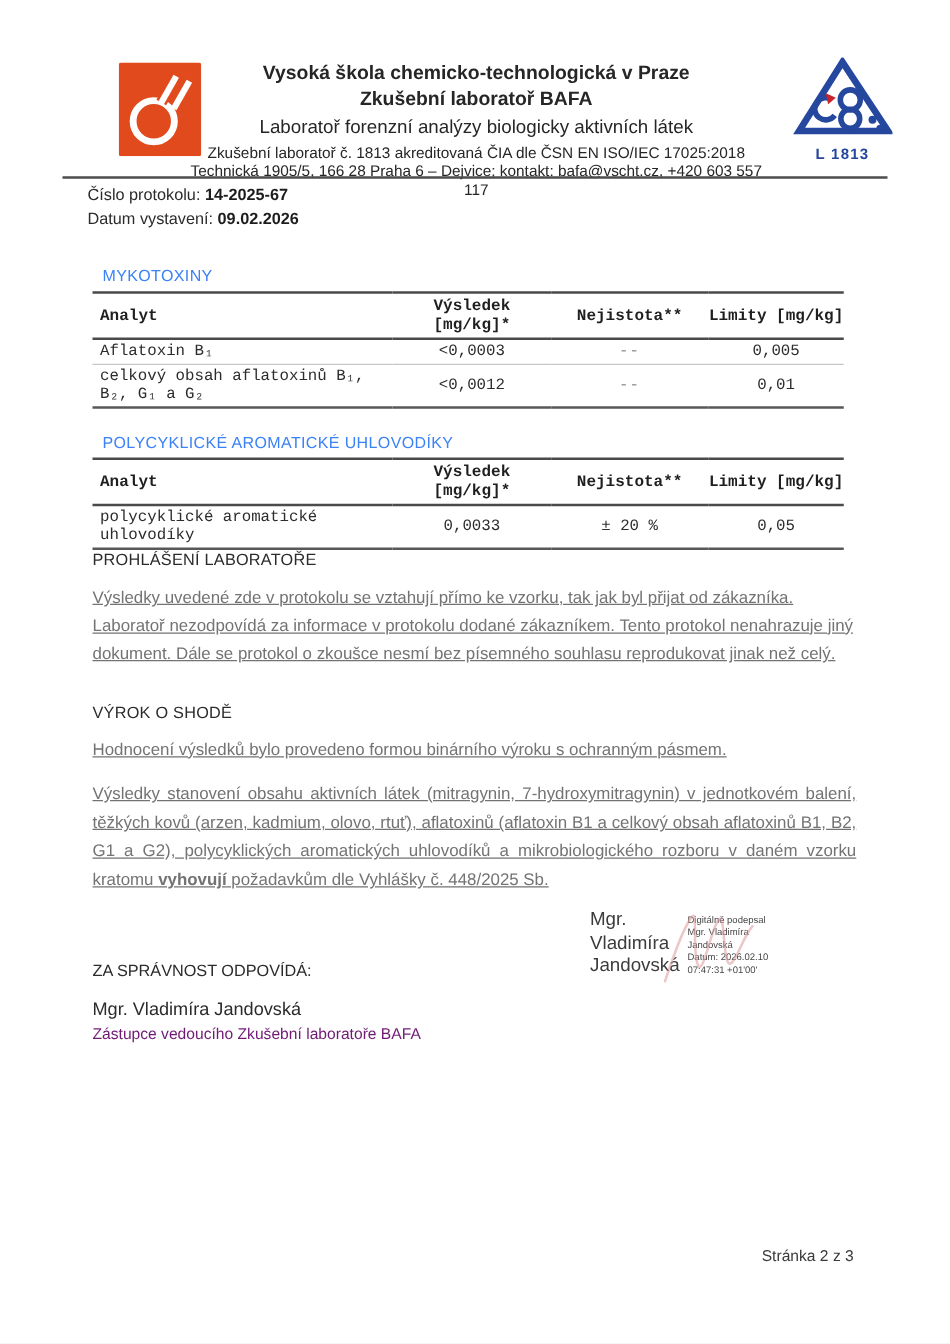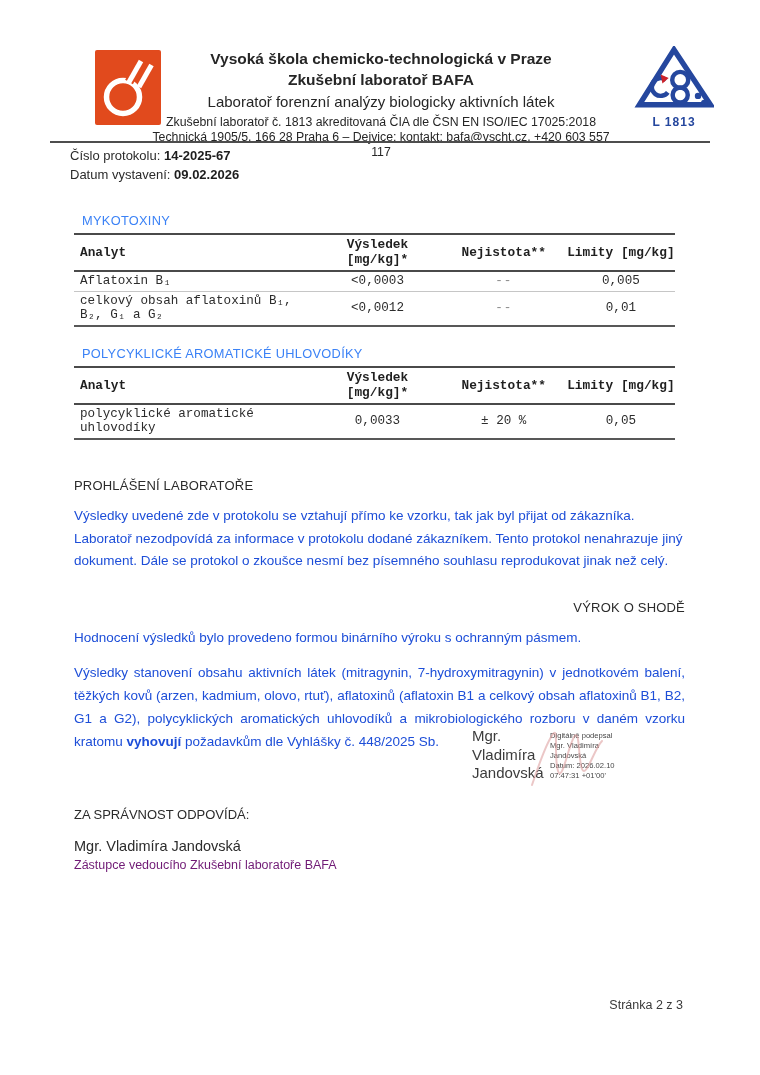--- a/index.html
+++ b/index.html
@@ -41,23 +41,23 @@
     font-size:12.8px; text-align:center; padding:2px 0 3px;
     border-top:2px solid #4a4a4a; border-bottom:2px solid #4a4a4a; color:#1f1f1f;
   }
   thead th.left{ text-align:left; padding-left:6px; }
   tbody td{ text-align:center; padding:2px 0 3px; border-bottom:1px solid #c6c6c6; }
   tbody td.left{ text-align:left; padding-left:6px; }
   tbody tr:last-child td{ border-bottom:2px solid #585858; }
   .muted{ color:#8a8a8a; letter-spacing:1px; }
 
   .text-title{ font-size:13px; font-weight:normal; letter-spacing:0.2px; color:#2b2b2b; }
-  .t-declaration{ margin-top:38px; }
-  .t-verdict{ margin-top:27px;text-align:right; }
-  .para{ margin-top:12px; font-size:13.5px; line-height:22.5px; color:#1d4ed8; width:611px; }
+  .t-declaration{ }
+  .t-verdict{ margin-top:27px; }
+  .para{ margin-top:12px; font-size:13.5px; line-height:22.5px; color:#737373; width:611px;text-decoration:underline; }
   .para.justify{ text-align:justify; line-height:23px; }
 
   
   .sig-heading{ margin-top:54px; font-size:13px; color:#2b2b2b; }
   .sig-name{ margin-top:16px; font-size:14.5px; color:#2b2b2b; }
   .sig-role{ margin-top:4px; font-size:12.5px; color:#701a75; }
 
   .digital-signature{ position:absolute; left:472px; top:727px; width:170px; }
   .ds-wrap{ position:relative; display:flex; gap:6px; }
   .ds-name{ font-size:15px; line-height:18.5px; color:#3c3c3c; width:72px; }

